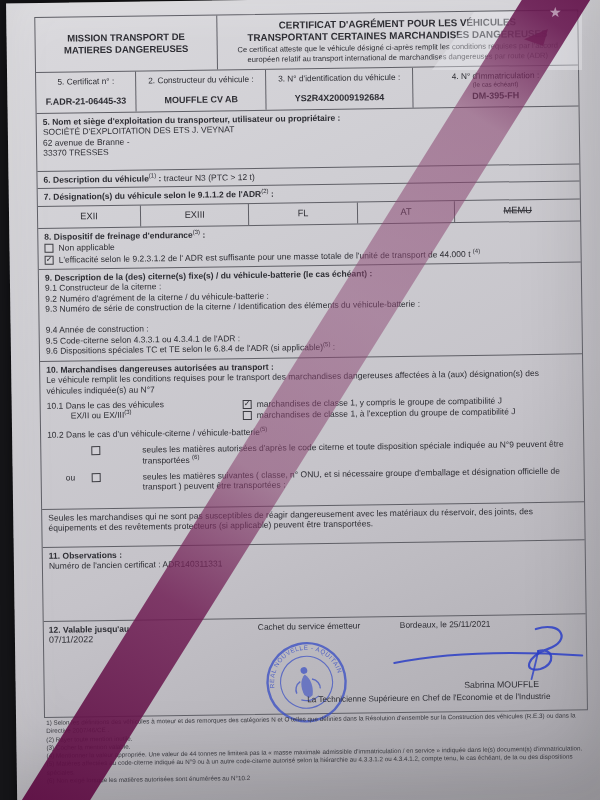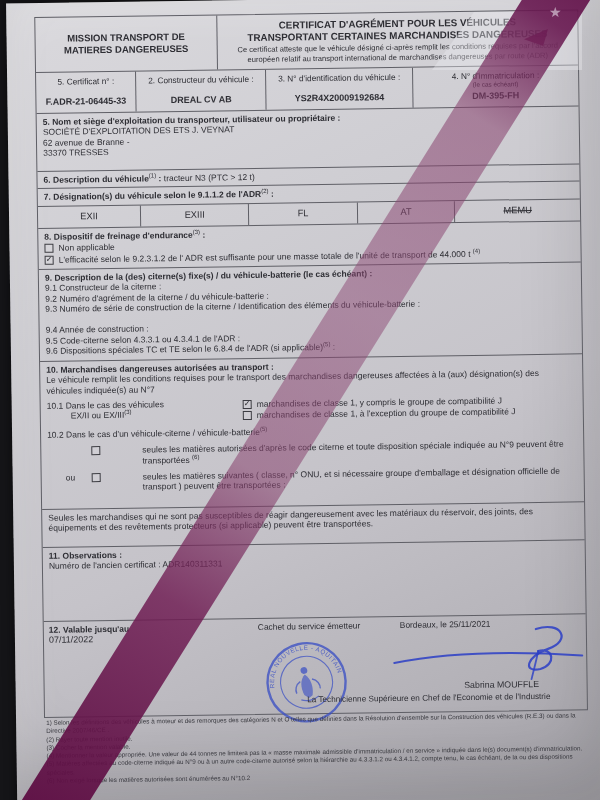--- a/index.html
+++ b/index.html
@@ -115,21 +115,21 @@
         </div>
       </div>
 
       <div class="row fields">
         <div class="fcell fc1">
           <div class="flabel">5. Certificat n° :</div>
           <div class="fvalue">F.ADR-21-06445-33</div>
         </div>
         <div class="fcell fc2">
           <div class="flabel">2. Constructeur du véhicule :</div>
-          <div class="fvalue">DREAL CV AB</div>
+          <div class="fvalue">MOUFFLE CV AB</div>
         </div>
         <div class="fcell fc3">
           <div class="flabel">3. N° d'identification du véhicule :</div>
           <div class="fvalue">YS2R4X20009192684</div>
         </div>
         <div class="fcell fc4">
           <div class="flabel">4. N° d'immatriculation :</div>
           <div class="fsub">(le cas échéant)</div>
           <div class="fvalue">DM-395-FH</div>
         </div>

